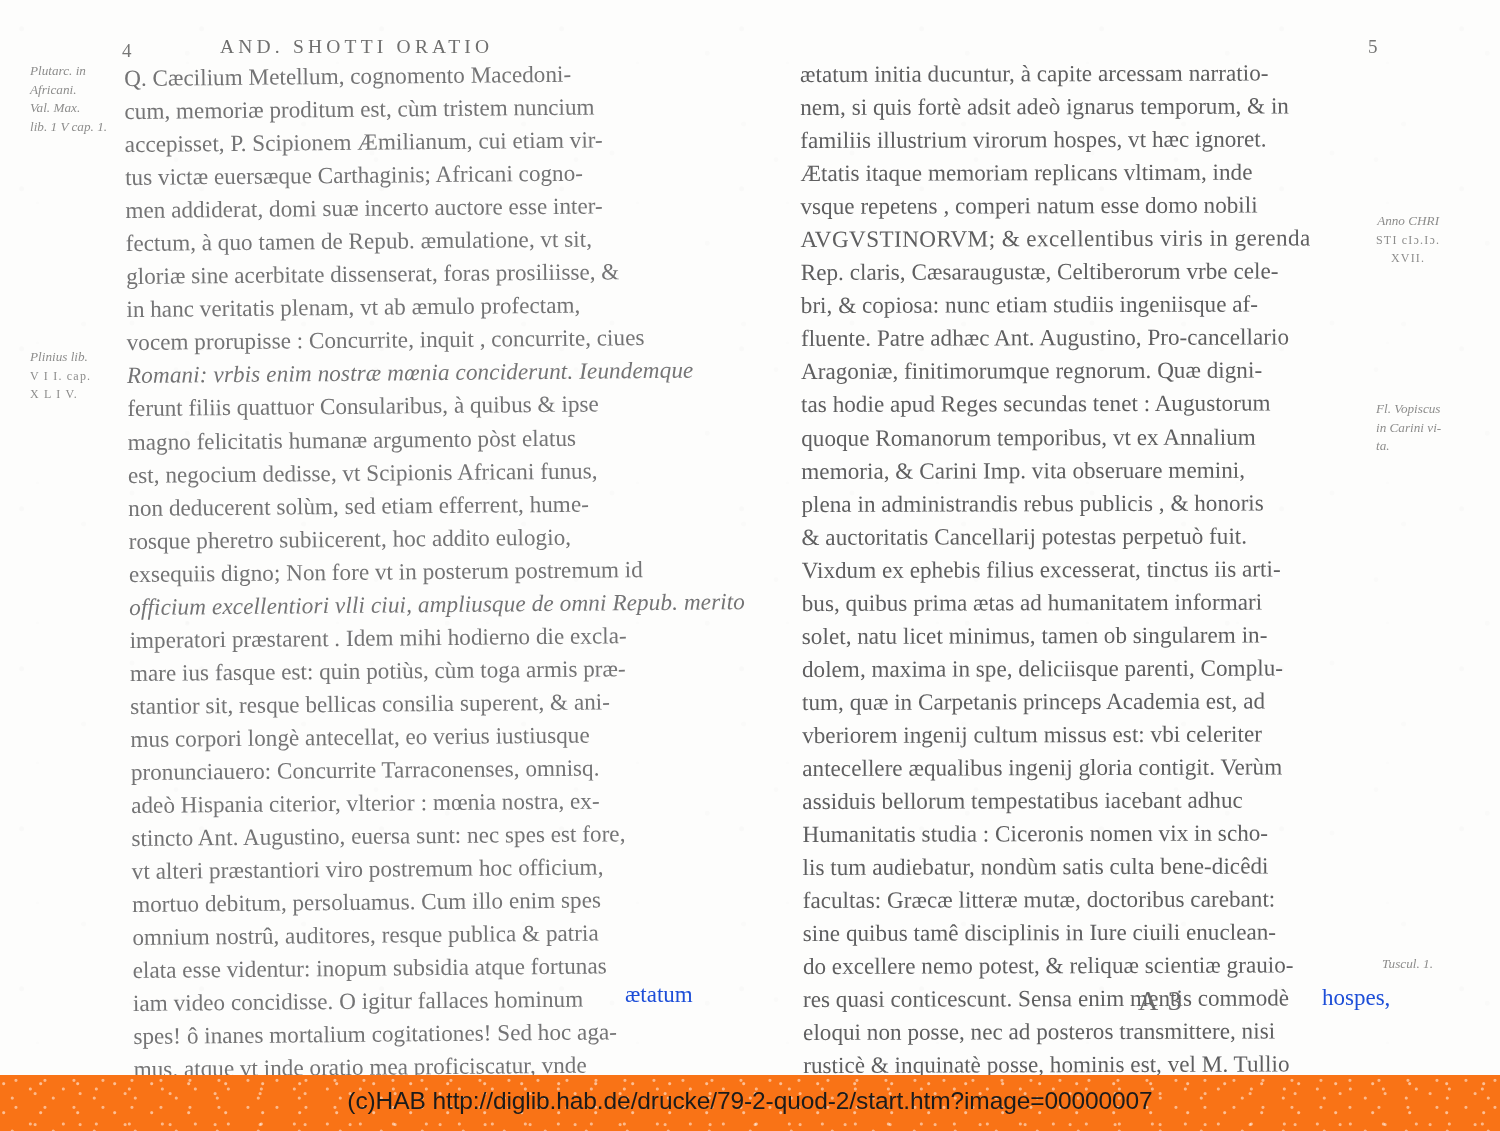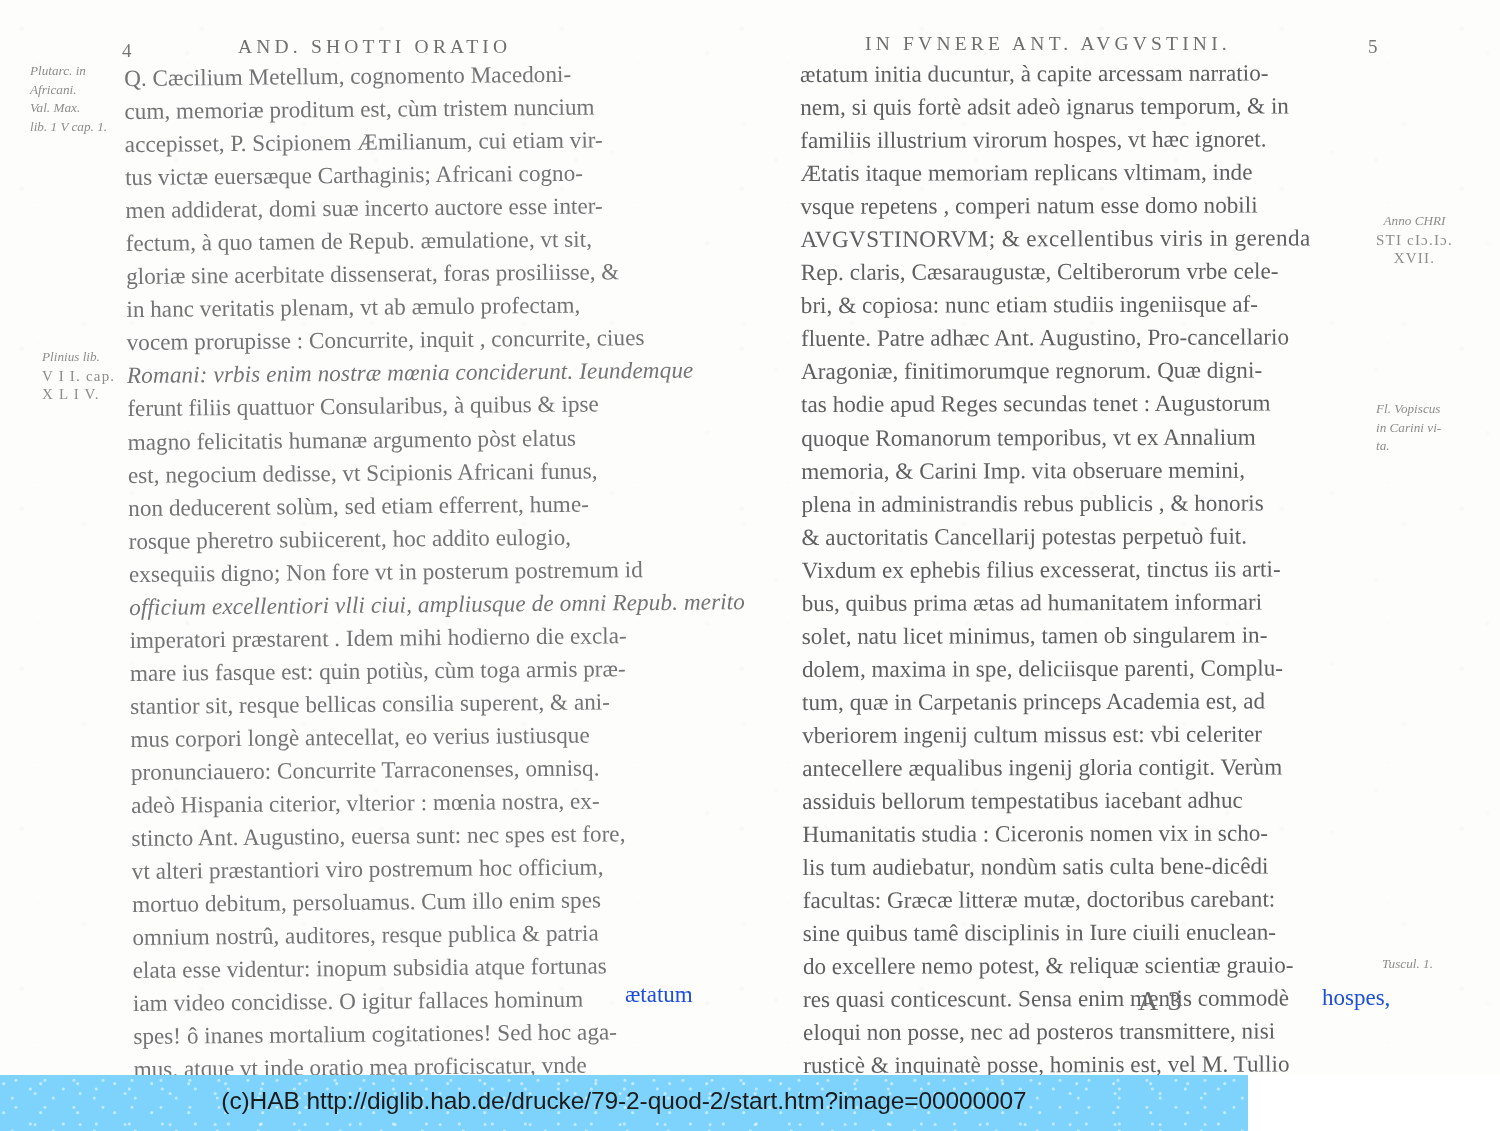--- a/index.html
+++ b/index.html
@@ -84,21 +84,21 @@
   .marginal {
     position: absolute;
     font-family: "Liberation Serif", serif;
     font-style: italic;
     font-size: 13.2px;
     line-height: 18.6px;
     color: #8d8d8c;
     white-space: nowrap;
   }
   .marginal .ln { display: block; }
-  .marginal .ln.caps { font-style: normal; letter-spacing: 1.2px; font-size: 15px; }
+  .marginal .ln.caps { font-style: normal; letter-spacing: 1.2px; font-size: 12px; }
 
   .signature {
     position: absolute;
     font-size: 28px;
     color: #6a6a6b;
     letter-spacing: 2px;
   }
   .catchword {
     position: absolute;
     font-size: 23px;
@@ -107,23 +107,23 @@
 
   
   .skew-left  { transform: rotate(-0.55deg); transform-origin: left top; }
   .skew-right { transform: rotate(-0.18deg); transform-origin: left top; }
 
   
   #footer-bar {
     position: absolute;
     left: 0;
     top: 1075px;
-    width: 1248px;
+    width: 1500px;
     height: 56px;
-    background: #7dd3fc;
+    background: #f97316;
   }
   #footer-bar::before {
     content: "";
     position: absolute;
     left: 0; top: 0; right: 0; bottom: 0;
     background:
       radial-gradient(circle at 10% 30%, rgba(255,255,255,.55) 0 1px, transparent 2px),
       radial-gradient(circle at 30% 70%, rgba(255,255,255,.5) 0 1px, transparent 2px),
       radial-gradient(circle at 55% 20%, rgba(255,255,255,.5) 0 1px, transparent 2px),
       radial-gradient(circle at 78% 60%, rgba(255,255,255,.5) 0 1px, transparent 2px),
@@ -144,30 +144,30 @@
 </style>
 </head>
 <body>
 
 <div id="scan">
 
   <div class="page page-left">
 
     <div class="folio" style="left:122px; top:40px;">4</div>
 
-    <div class="running-head" style="left:238px; top:36px;">AND. SHOTTI ORATIO</div>
+    <div class="running-head" style="left:220px; top:36px;">AND. SHOTTI ORATIO</div>
 
     <div class="marginal" style="left:30px; top:62px;">
       <span class="ln">Plutarc. in</span>
       <span class="ln">Africani.</span>
       <span class="ln">Val. Max.</span>
       <span class="ln">lib. 1 V cap. 1.</span>
     </div>
 
-    <div class="marginal" style="left:30px; top:348px;margin-left:12px;">
+    <div class="marginal" style="left:30px; top:348px;">
       <span class="ln">Plinius lib.</span>
       <span class="ln caps">V I I. cap.</span>
       <span class="ln caps">X L I V.</span>
     </div>
 
     <div class="col skew-left" style="left:124px; top:62px; width:600px;">
       <span class="ln">Q. Cæcilium Metellum, cognomento Macedoni-</span>
       <span class="ln">cum, memoriæ proditum est, cùm tristem nuncium</span>
       <span class="ln">accepisset, P. Scipionem Æmilianum, cui etiam vir-</span>
       <span class="ln">tus victæ euersæque Carthaginis; Africani cogno-</span>
@@ -198,21 +198,20 @@
       <span class="ln">iam video concidisse. O igitur fallaces hominum</span>
       <span class="ln">spes! ô inanes mortalium cogitationes! Sed hoc aga-</span>
       <span class="ln">mus. atque vt inde oratio mea proficiscatur, vnde</span>
     </div>
 
     <div class="catchword" style="left:625px; top:982px;">ætatum</div>
   </div>
 
   <div class="page page-right">
 
-    <div class="running-head" style="left:105px; top:33px;">IN FVNERE ANT. AVGVSTINI.</div>
 
     <div class="folio" style="left:608px; top:36px;">5</div>
 
     <div class="marginal" style="left:616px; top:212px;text-align:center;">
       <span class="ln">Anno CHRI</span>
       <span class="ln caps">STI cIɔ.Iɔ.</span>
       <span class="ln caps">XVII.</span>
     </div>
 
     <div class="marginal" style="left:616px; top:400px;">

